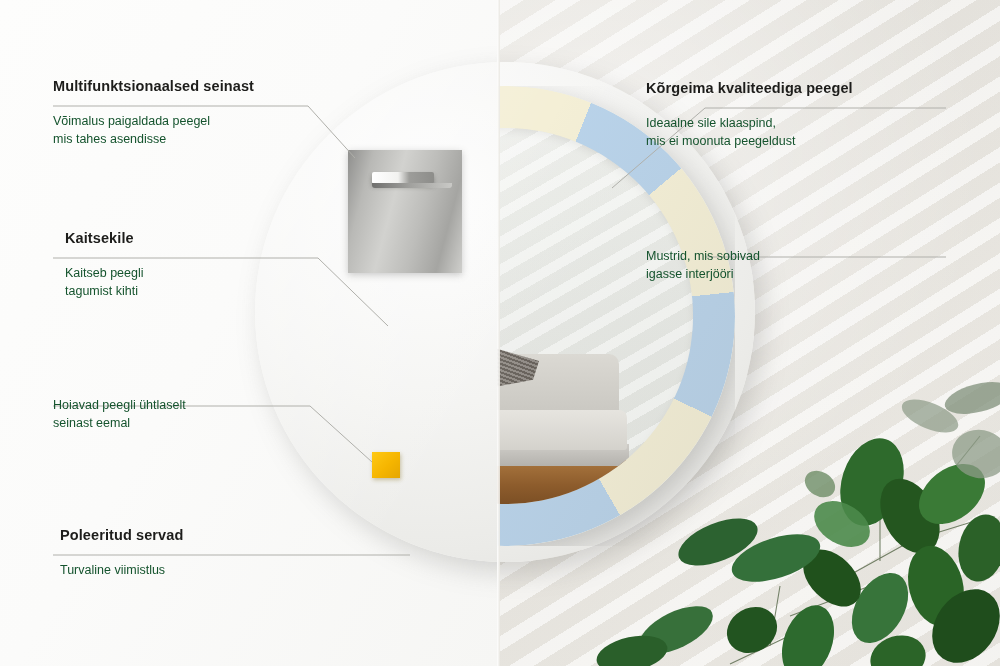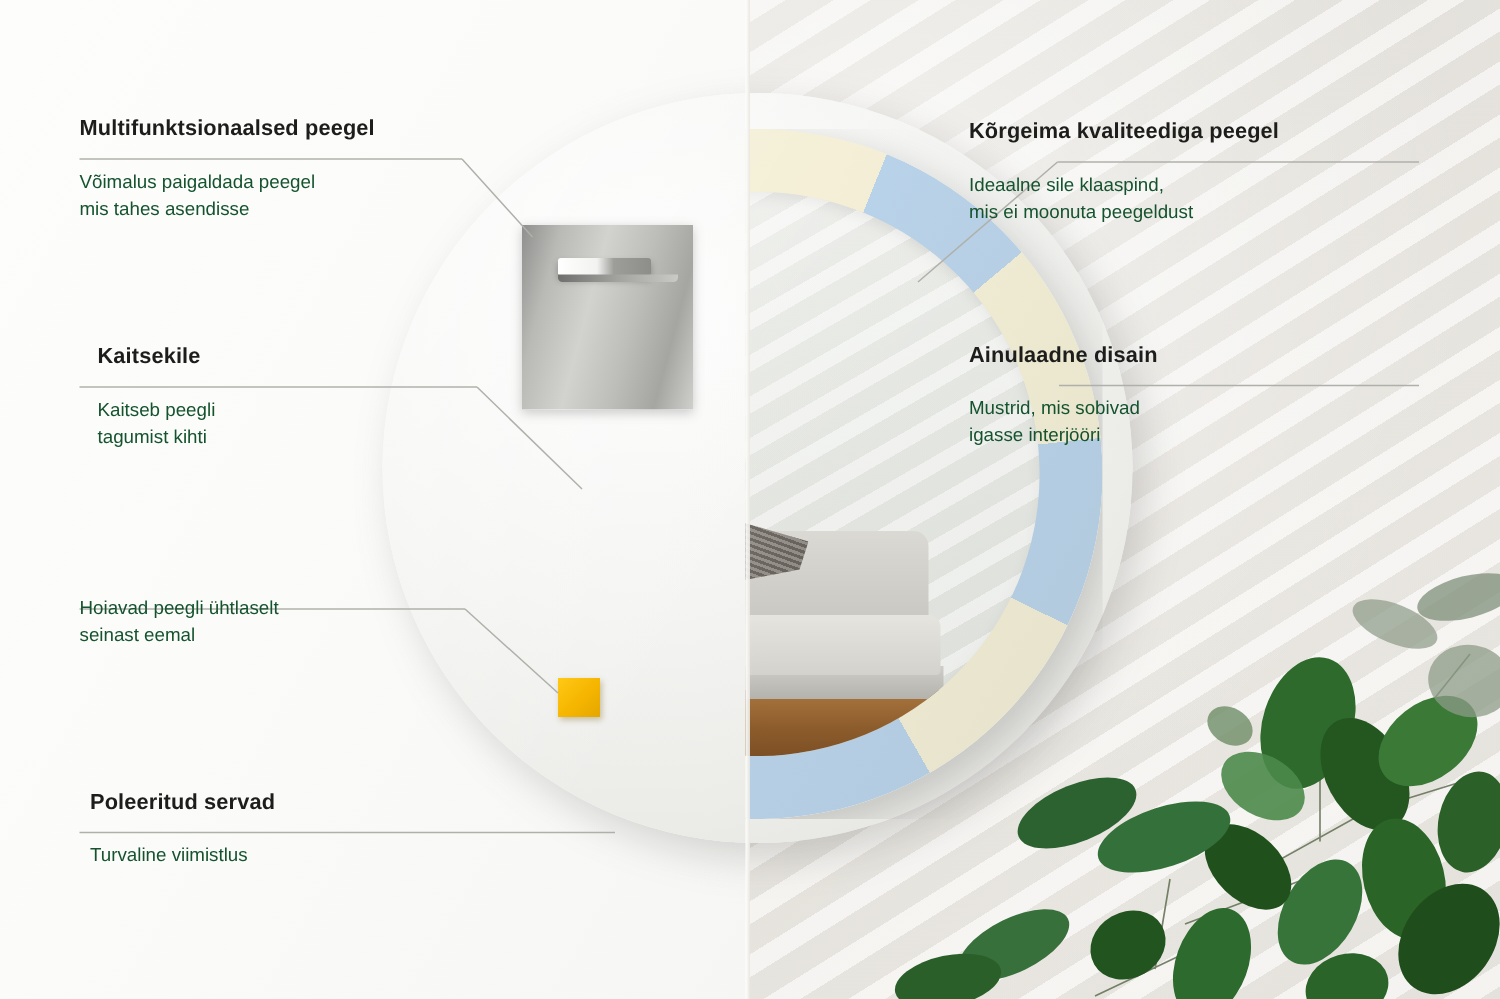--- a/index.html
+++ b/index.html
@@ -265,21 +265,21 @@
 
     <line x1="53" y1="555" x2="410" y2="555"></line>
 
     <line x1="705" y1="108" x2="946" y2="108"></line>
     <line x1="705" y1="108" x2="612" y2="188"></line>
 
     <line x1="706" y1="257" x2="946" y2="257"></line>
   </svg>
 
   <div class="callout" style="left:53px; top:78px; width:300px;">
-    <h3>Multifunktsionaalsed peegel</h3>
+    <h3>Multifunktsionaalsed seinast</h3>
     <div class="rule" style="visibility:hidden"></div>
     <p>Võimalus paigaldada peegel
 mis tahes asendisse</p>
   </div>
 
   <div class="callout" style="left:53px; top:230px; width:300px;margin-left:12px;">
     <h3>Kaitsekile</h3>
     <div class="rule" style="visibility:hidden"></div>
     <p>Kaitseb peegli
 tagumist kihti</p>
@@ -298,19 +298,18 @@
   </div>
 
   <div class="callout right" style="left:646px; top:80px; width:300px;">
     <h3>Kõrgeima kvaliteediga peegel</h3>
     <div class="rule" style="visibility:hidden"></div>
     <p>Ideaalne sile klaaspind,
 mis ei moonuta peegeldust</p>
   </div>
 
   <div class="callout right" style="left:646px; top:229px; width:300px;">
-    <h3>Ainulaadne disain</h3>
     <div class="rule" style="visibility:hidden"></div>
     <p>Mustrid, mis sobivad
 igasse interjööri</p>
   </div>
 
 </div>
 
 </body></html>

